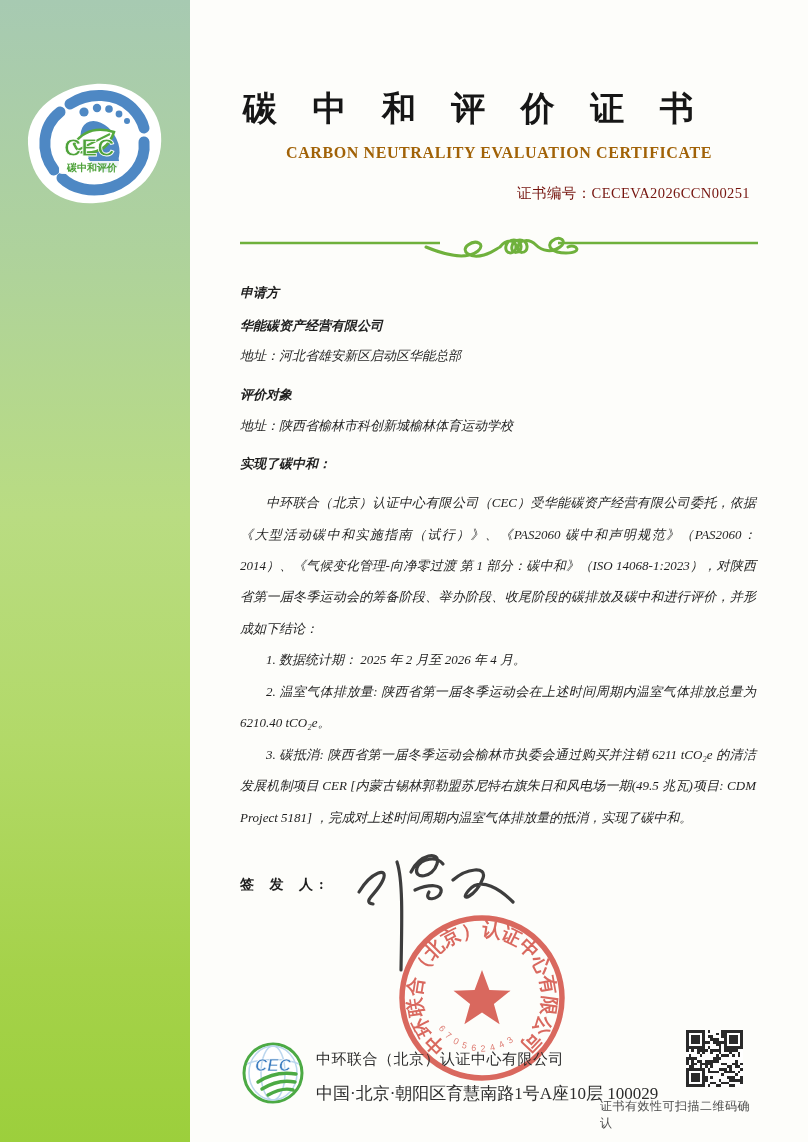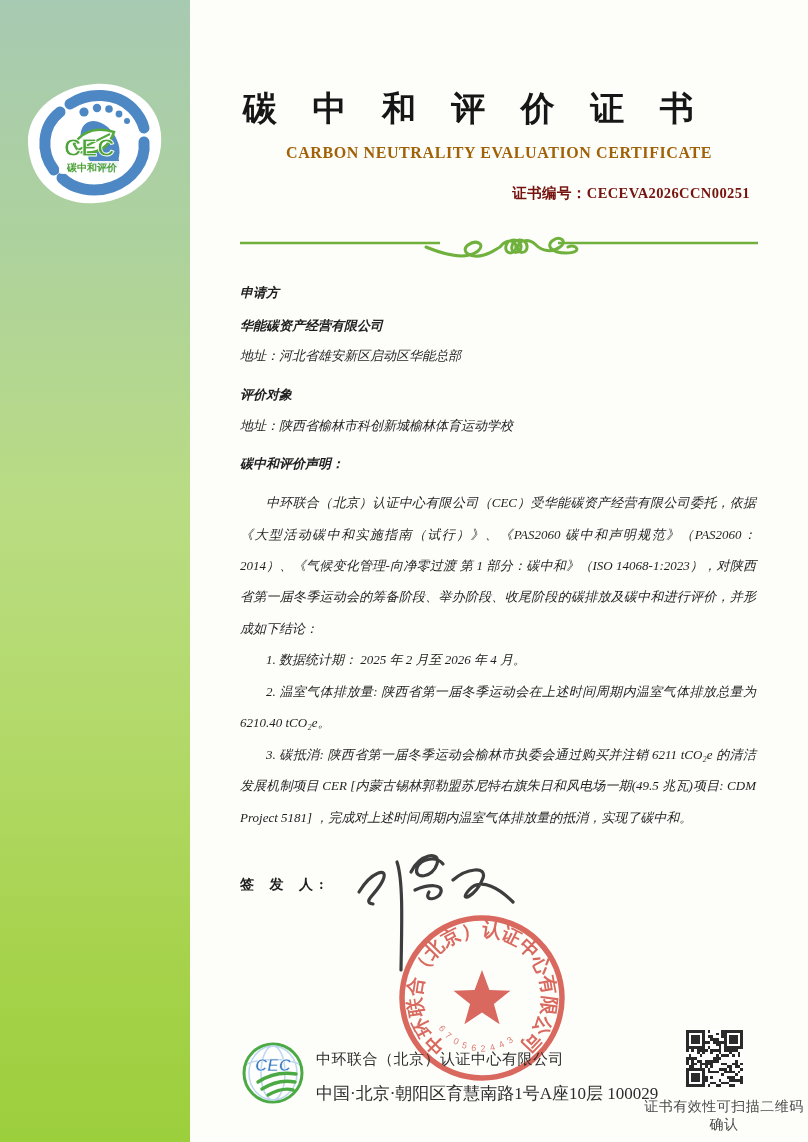--- a/index.html
+++ b/index.html
@@ -26,21 +26,21 @@
     font-family:"Liberation Sans","DejaVu Sans",sans-serif;
     font-size:34px;font-weight:bold;letter-spacing:13px;color:#161616;
     white-space:nowrap;text-indent:13px;
   }
   .subtitle{
     margin:12px 30px 0 30px;text-align:center;
     font-size:16px;font-weight:bold;letter-spacing:.6px;color:#a16207;
   }
   .certno{
     margin:22px 58px 0 0;text-align:right;
-    font-size:14.5px;font-weight:bold;color:#75140e;letter-spacing:.4px;
+    font-size:14.5px;font-weight:normal;color:#75140e;letter-spacing:.4px;
   }
   .divider{display:block;margin:30px auto 0 auto;width:518px;height:34px;}
   .body-text{margin:14px 52px 0 50px;font-size:13px;font-style:italic;}
   .sec-label{font-weight:bold;margin:14px 0 0 0;line-height:1.9;}
   .sec-name{font-weight:bold;margin:8px 0 0 0;line-height:1.9;}
   .sec-addr{margin:6px 0 0 0;line-height:1.9;}
   .statement{margin:10px 0 0 0;text-align:justify;line-height:2.42;text-indent:2em;}
   .concl{margin:0;text-align:justify;line-height:2.42;text-indent:2em;}
   
   .sig-row{position:absolute;left:240px;top:868px;width:420px;height:110px;}
@@ -49,21 +49,21 @@
   .date-row{position:absolute;left:240px;top:912px;font-size:15.5px;font-weight:bold;letter-spacing:1px;}
   
   .seal{position:absolute;left:396px;top:912px;width:172px;height:172px;opacity:.88;mix-blend-mode:multiply;}
   
   .logo-bottom{position:absolute;left:240px;top:1040px;width:66px;height:66px;}
   .footer-co{position:absolute;left:316px;top:1050px;font-size:15px;color:#2c2c2c;letter-spacing:.5px;}
   .footer-addr{position:absolute;left:316px;top:1082px;font-size:17px;color:#2c2c2c;}
   .qr{position:absolute;left:686px;top:1030px;width:57px;height:57px;display:grid;grid-template-columns:repeat(21,1fr);grid-template-rows:repeat(21,1fr);background:#fff;}
   .qr div{background:transparent;}
   .qr div.on{background:#2a2a2a;}
-  .qr-caption{position:absolute;left:644px;top:1098px;width:160px;font-size:14px;color:#4a4a4a;text-align:center;letter-spacing:.5px;}
+  .qr-caption{position:absolute;left:600px;top:1098px;width:160px;font-size:12px;color:#4a4a4a;text-align:left;letter-spacing:.5px;}
 </style>
 </head>
 <body>
 
 <div class="page">
 
   <div class="band"></div>
 
   <div class="logo-top">
     <svg viewBox="0 0 138 124" width="138" height="124">
@@ -112,21 +112,21 @@
     </svg>
 
     <div class="body-text">
       <p class="sec-label">申请方</p>
       <p class="sec-name">华能碳资产经营有限公司</p>
       <p class="sec-addr">地址：河北省雄安新区启动区华能总部</p>
 
       <p class="sec-label">评价对象</p>
       <p class="sec-addr">地址：陕西省榆林市科创新城榆林体育运动学校</p>
 
-      <p class="sec-label">碳中和评价声明：</p>
+      <p class="sec-label">实现了碳中和：</p>
       <p class="statement">中环联合（北京）认证中心有限公司（CEC）受华能碳资产经营有限公司委托，依据《大型活动碳中和实施指南（试行）》、《PAS2060 碳中和声明规范》（PAS2060：2014）、《气候变化管理-向净零过渡 第 1 部分：碳中和》（ISO 14068-1:2023），对陕西省第一届冬季运动会的筹备阶段、举办阶段、收尾阶段的碳排放及碳中和进行评价，并形成如下结论：</p>
       <p class="concl">1. 数据统计期： 2025 年 2 月至 2026 年 4 月。</p>
       <p class="concl">2. 温室气体排放量: 陕西省第一届冬季运动会在上述时间周期内温室气体排放总量为 6210.40 tCO₂e。</p>
       <p class="concl">3. 碳抵消: 陕西省第一届冬季运动会榆林市执委会通过购买并注销 6211 tCO₂e 的清洁发展机制项目 CER [内蒙古锡林郭勒盟苏尼特右旗朱日和风电场一期(49.5 兆瓦)项目: CDM Project 5181] ，完成对上述时间周期内温室气体排放量的抵消，实现了碳中和。</p>
     </div>
   </div>
 
   <div class="sig-row">
     <span class="sig-label">签 发 人:</span>
     <svg class="sig-script" viewBox="0 0 190 130">

